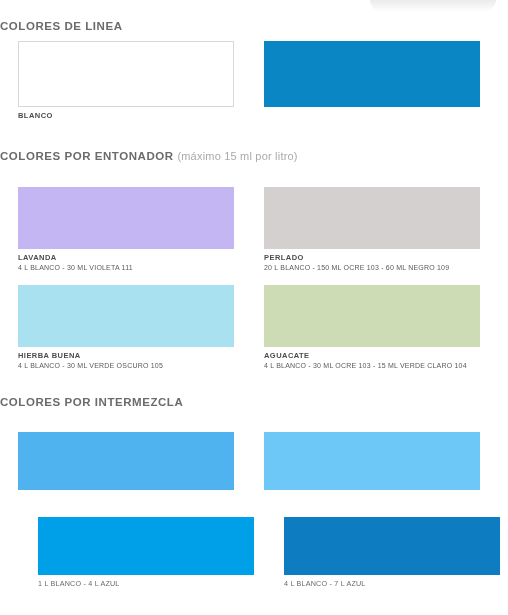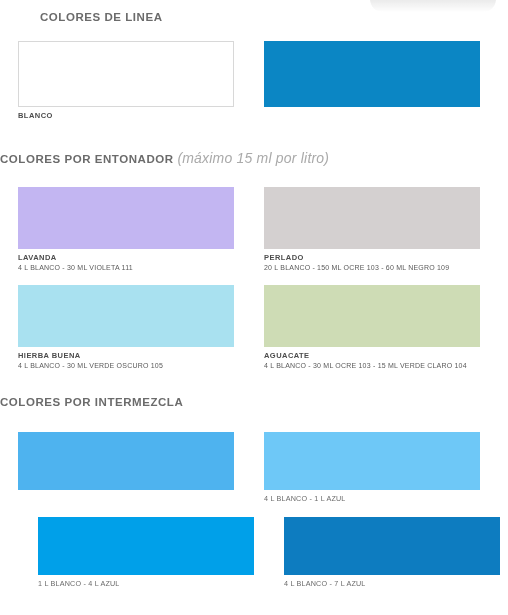--- a/index.html
+++ b/index.html
@@ -46,25 +46,24 @@
     font-weight: bold;
     letter-spacing: 0.55px;
     color: #6b6b6b;
     margin: 0;
     white-space: nowrap;
   }
   .section-note {
     font-weight: normal;
     color: #aaaaaa;
     letter-spacing: 0.2px;
-    font-size: 14px;
-    font-style: italic;
+    font-size: 11px;
   }
 
-  .sec1-title { position: absolute; top: 11px;   left: 0; padding-left: 40px; }
+  .sec1-title { position: absolute; top: 20px;   left: 0; }
   .sec2-title { position: absolute; top: 150px; left: 0; }
   .sec3-title { position: absolute; top: 396px; left: 0; }
 
   
   .swatch {
     position: absolute;
     width: 196px;
   }
   .swatch .chip {
     width: 216px;
@@ -163,21 +162,20 @@
 <h2 class="section-title sec3-title">
   <span>COLORES POR INTERMEZCLA</span>
 </h2>
 
 <div class="swatch col-a row-4">
   <div class="chip h-58" style="background:#4eb3ef"></div>
 </div>
 
 <div class="swatch col-b row-4">
   <div class="chip h-58" style="background:#6ec8f7"></div>
-  <div class="sw-formula only">4 L BLANCO - 1 L AZUL</div>
 </div>
 
 <div class="swatch col-a row-5">
   <div class="chip h-58" style="background:#00a0e9"></div>
   <div class="sw-formula only">1 L BLANCO - 4 L AZUL</div>
 </div>
 
 <div class="swatch col-b row-5">
   <div class="chip h-58" style="background:#0d7cc0"></div>
   <div class="sw-formula only">4 L BLANCO - 7 L AZUL</div>

